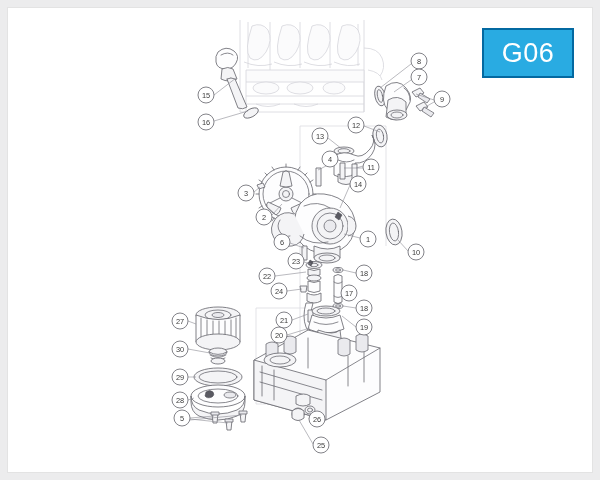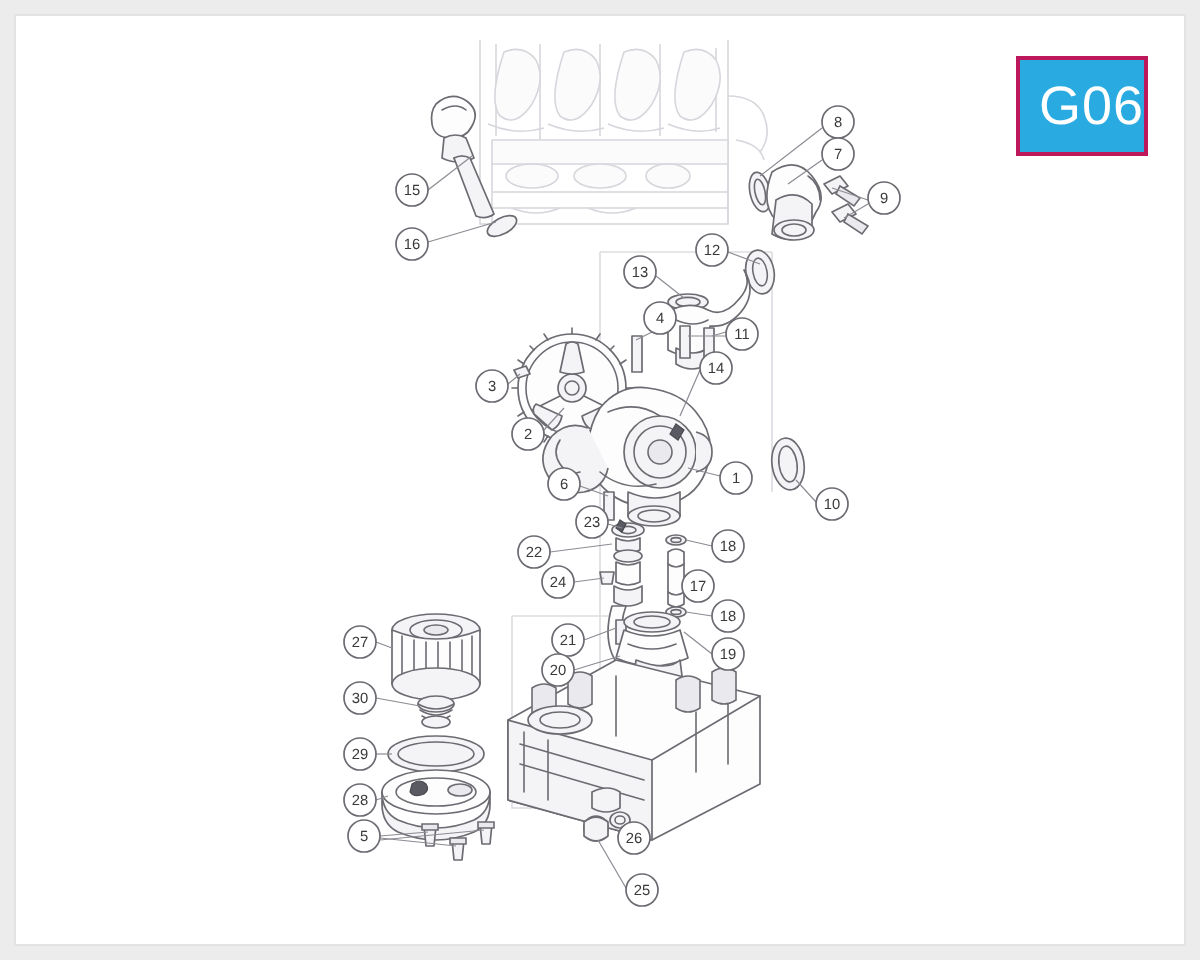--- a/index.html
+++ b/index.html
@@ -15,25 +15,25 @@
   #sheet{
     position:absolute;left:8px;top:8px;width:584px;height:464px;
     background:#ffffff;
     box-shadow:0 0 0 1px #e3e3e3;
   }
   #diagram{
     position:absolute;left:0;top:0;width:584px;height:464px;
   }
   #badge{
     position:absolute;right:18px;top:20px;
-    width:66px;height:50px;
+    width:92px;height:50px;
     background:#29 abe2;
     background:#29abe2;
-    border:2px solid #be185d;
-    display:flex;align-items:center;justify-content:flex-end;
+    border:2px solid #0369a1;
+    display:flex;align-items:center;justify-content:center;
     box-sizing:border-box;
   }
   #badge span{
     color:#ffffff;
     font-size:27px;
     letter-spacing:0.5px;
     font-family:"Liberation Sans", sans-serif;
   }
   .cal-text{
     font-family:"Liberation Sans", sans-serif;

